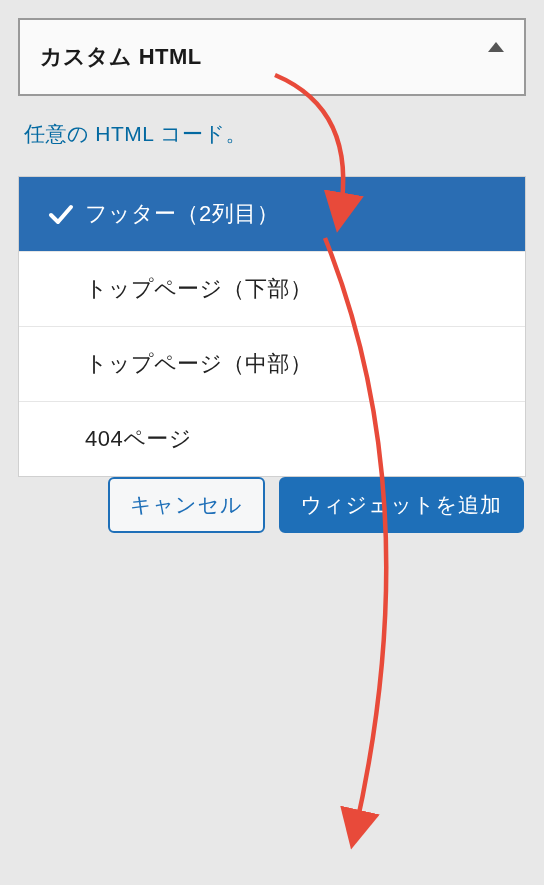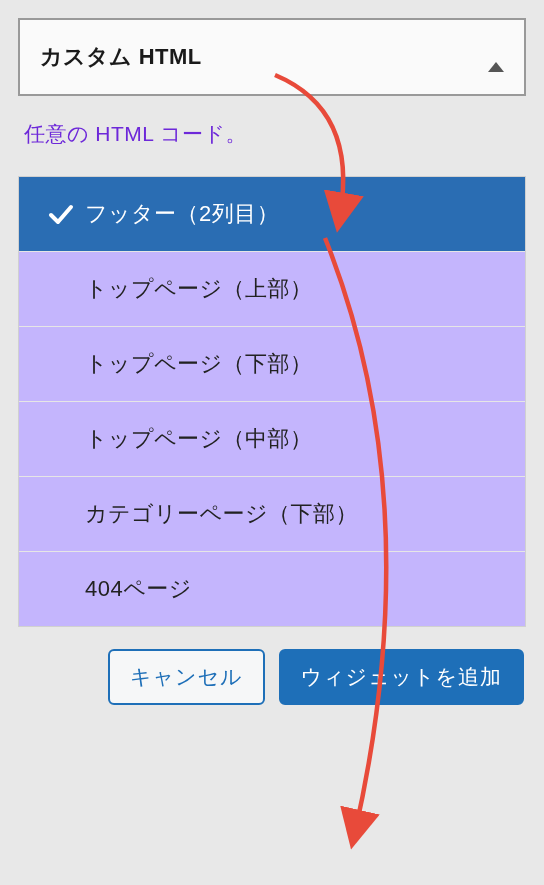--- a/index.html
+++ b/index.html
@@ -9,45 +9,45 @@
       width: 544px;
       height: 885px;
       padding: 18px;
     }
     .widget-header {
       background: #fafafa;
       border: 2px solid #999;
       padding: 22px 20px;
       display: flex;
       justify-content: space-between;
-      align-items: flex-end;
+      align-items: flex-start;
       cursor: pointer;
     }
     .widget-title {
       font-size: 22px;
       font-weight: 700;
       color: #1a1a1a;
       letter-spacing: 0.5px;
     }
     .chevron {
       width: 0;
       height: 0;
       border-left: 8px solid transparent;
       border-right: 8px solid transparent;
       border-bottom: 10px solid #555;
     }
     .description {
-      color: #6d28d9;
+      color: #0369a1;
       font-size: 21px;
       margin: 24px 6px 28px 6px;
       letter-spacing: 0.5px;
     }
     .area-list {
       border: 1px solid #d0d0d0;
-      background: #c4b5fd;
+      background: #ffffff;
     }
     .area-item {
       display: flex;
       align-items: center;
       padding: 22px 12px 22px 18px;
       border-bottom: 1px solid #e6e6e6;
       cursor: pointer;
       font-size: 22px;
       color: #222;
       letter-spacing: 0.5px;
@@ -67,21 +67,20 @@
       background: #2a6db3;
       color: #fff;
     }
     .area-item.selected .check-slot svg { display: block; }
     .area-item .check-slot svg { display: none; }
     .area-item.selected .check-slot svg path { stroke: #fff; }
     .button-row {
       display: flex;
       justify-content: flex-end;
       gap: 14px;
-      margin-top: 22px;
       padding: 0 2px 4px 0;
     }
     .btn {
       font-size: 21px;
       padding: 12px 20px;
       border-radius: 6px;
       cursor: pointer;
       font-weight: 500;
       letter-spacing: 1px;
     }
@@ -116,33 +115,25 @@
     <div class="area-item selected">
       <span class="check-slot">
         <svg width="26" height="22" viewBox="0 0 26 22">
           <path d="M3 12 L10 19 L23 4" stroke="#fff" stroke-width="4" fill="none" stroke-linecap="round" stroke-linejoin="round"></path>
         </svg>
       </span>
       <span class="label">フッター（2列目）</span>
     </div>
     <div class="area-item">
       <span class="check-slot"></span>
-      <span class="label">トップページ（上部）</span>
-    </div>
-    <div class="area-item">
-      <span class="check-slot"></span>
       <span class="label">トップページ（下部）</span>
     </div>
     <div class="area-item">
       <span class="check-slot"></span>
       <span class="label">トップページ（中部）</span>
-    </div>
-    <div class="area-item">
-      <span class="check-slot"></span>
-      <span class="label">カテゴリーページ（下部）</span>
     </div>
     <div class="area-item">
       <span class="check-slot"></span>
       <span class="label">404ページ</span>
     </div>
   </div>
 
 <div class="button-row">
   <button class="btn btn-cancel">キャンセル</button>
   <button class="btn btn-primary">ウィジェットを追加</button>

